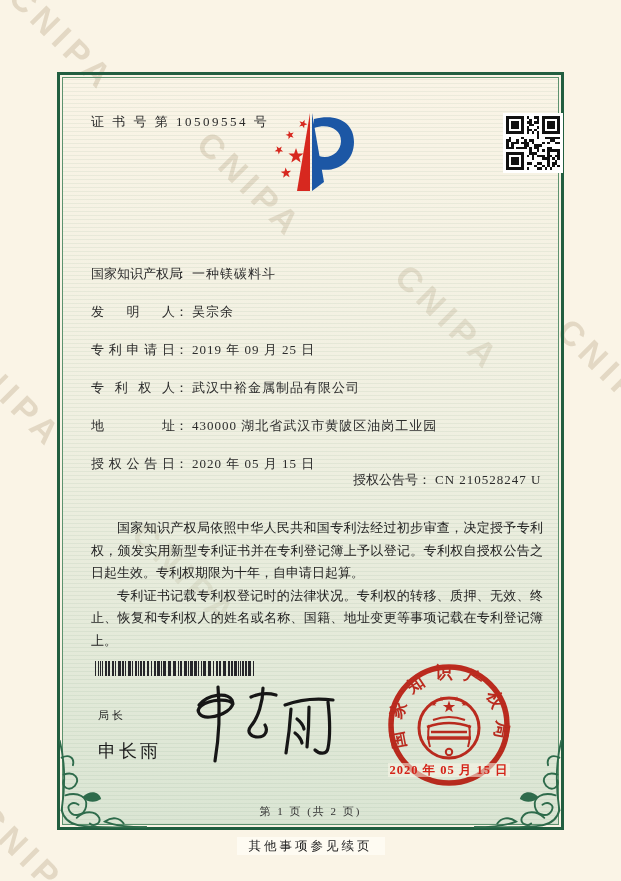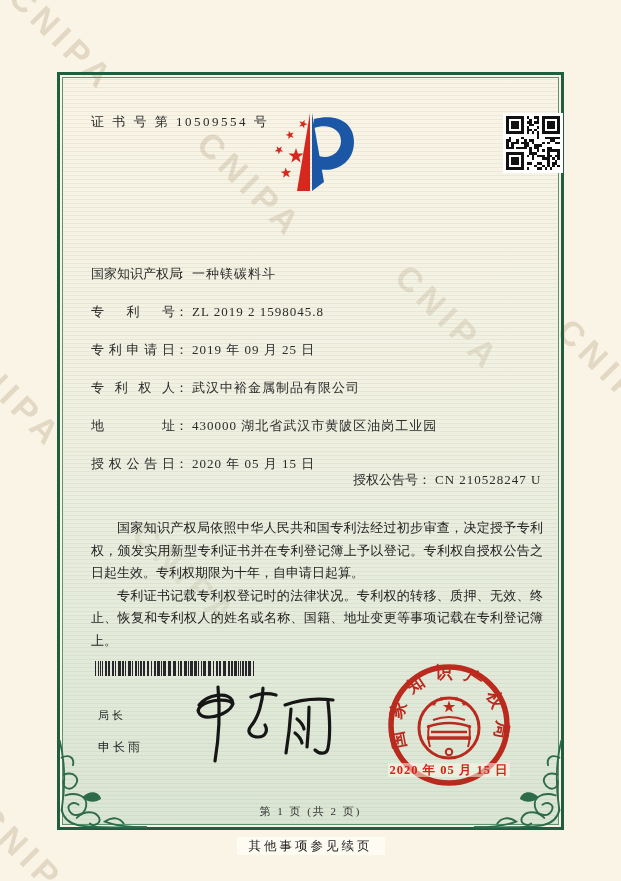--- a/index.html
+++ b/index.html
@@ -28,21 +28,21 @@
   .flabel{display:inline-block;width:84px;text-align:justify;text-align-last:justify;}
   .flabel2{display:inline-block;}
   .fvalue{margin-left:4px;letter-spacing:1px;}
   .pair2{position:absolute;left:262px;top:16px;}
   .paras{position:absolute;left:31px;top:442px;width:452px;font-size:13px;line-height:22.5px;
          text-align:justify;color:#222;}
   .paras p{margin:0;text-indent:2em;}
   .barcode{position:absolute;left:35px;top:586px;width:164px;height:15px;font-size:0;}
   .barcode span{display:inline-block;height:100%;vertical-align:top;}
   .official-title{position:absolute;left:38px;top:633px;font-size:11px;letter-spacing:3px;color:#1c1c1c;}
-  .official-name{position:absolute;left:38px;top:664px;font-size:12px;letter-spacing:3px;color:#1c1c1c;}
+  .official-name{position:absolute;left:38px;top:664px;font-size:18px;letter-spacing:3px;color:#1c1c1c;}
   .sig{position:absolute;left:125px;top:608px;width:160px;height:92px;}
   .seal{position:absolute;left:303px;top:564px;width:172px;height:172px;mix-blend-mode:multiply;opacity:0.95;}
   .seal-date{position:absolute;left:303px;top:687px;width:172px;text-align:center;
              font-size:12.5px;font-weight:bold;color:#d42318;letter-spacing:1px;}
   .seal-date span{background:rgba(250,245,232,0.55);padding:0 1px;}
   .pagenum{position:absolute;left:0;right:0;top:729px;text-align:center;font-size:11px;
            letter-spacing:2px;color:#333;}
   .orn{position:absolute;width:94px;height:94px;pointer-events:none;}
   .orn-bl{left:-4px;bottom:-4px;}
   .orn-br{right:-4px;bottom:-4px;transform:scaleX(-1);}
@@ -297,21 +297,21 @@
           <rect x="12" y="20" width="1" height="1" fill="#111"></rect>
           <rect x="13" y="20" width="1" height="1" fill="#111"></rect>
           <rect x="15" y="20" width="1" height="1" fill="#111"></rect>
           <rect x="17" y="20" width="1" height="1" fill="#111"></rect>
         </svg>
     </div>
 
 
     <div class="fields">
       <div class="frow"><span class="flabel">国家知识产权局</span><span>：</span><span class="fvalue">一种镁碳料斗</span></div>
-      <div class="frow"><span class="flabel">专利号</span><span>：</span><span class="fvalue">ZL 2019 2 1598045.8</span></div>
+      <div class="frow"><span class="flabel">发明人</span><span>：</span><span class="fvalue">吴宗余</span></div>
       <div class="frow"><span class="flabel">专利申请日</span><span>：</span><span class="fvalue">2019 年 09 月 25 日</span></div>
       <div class="frow"><span class="flabel">专利权人</span><span>：</span><span class="fvalue">武汉中裕金属制品有限公司</span></div>
       <div class="frow"><span class="flabel">地址</span><span>：</span><span class="fvalue">430000 湖北省武汉市黄陂区油岗工业园</span></div>
       <div class="frow">
         <span class="flabel">授权公告日</span><span>：</span><span class="fvalue">2020 年 05 月 15 日</span>
         <span class="pair2"><span class="flabel2">授权公告号</span><span>：</span><span class="fvalue">CN 210528247 U</span></span>
       </div>
     </div>
 
     <div class="paras">

